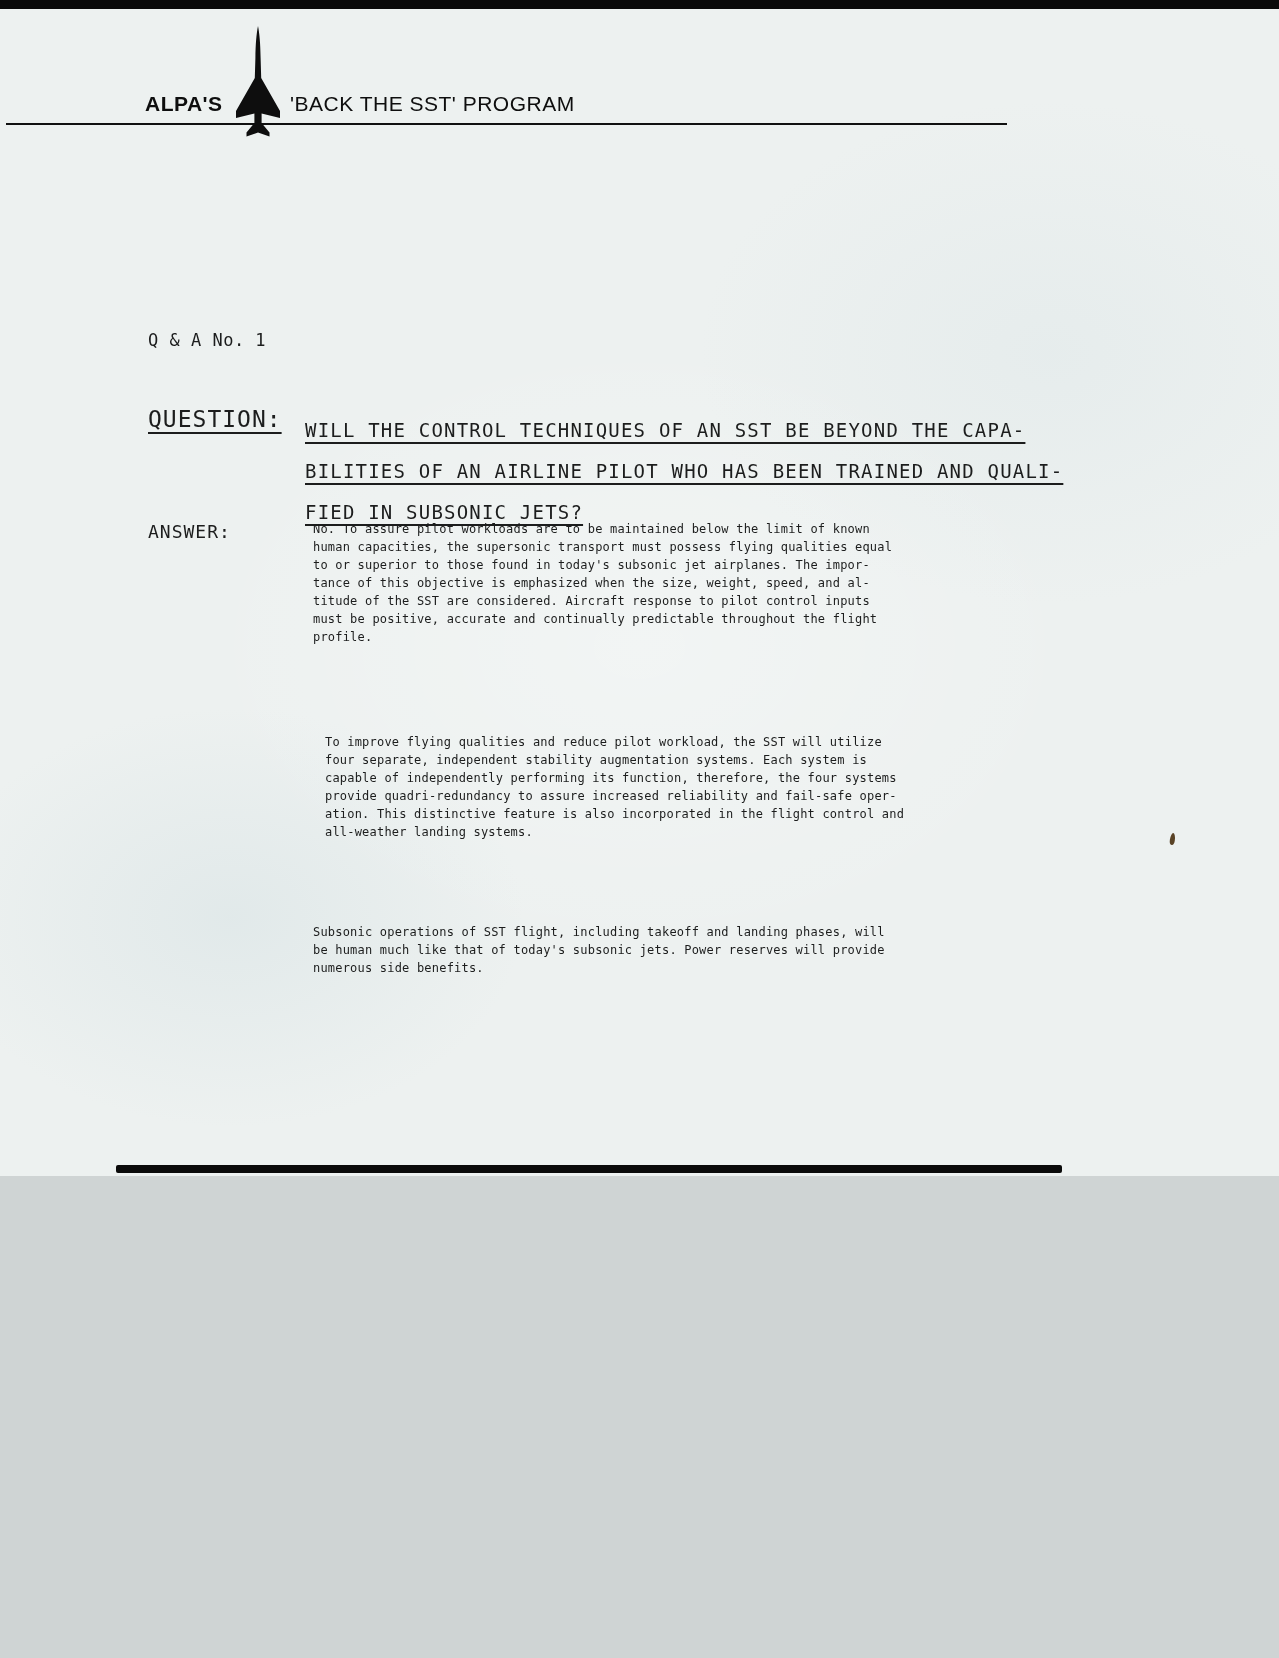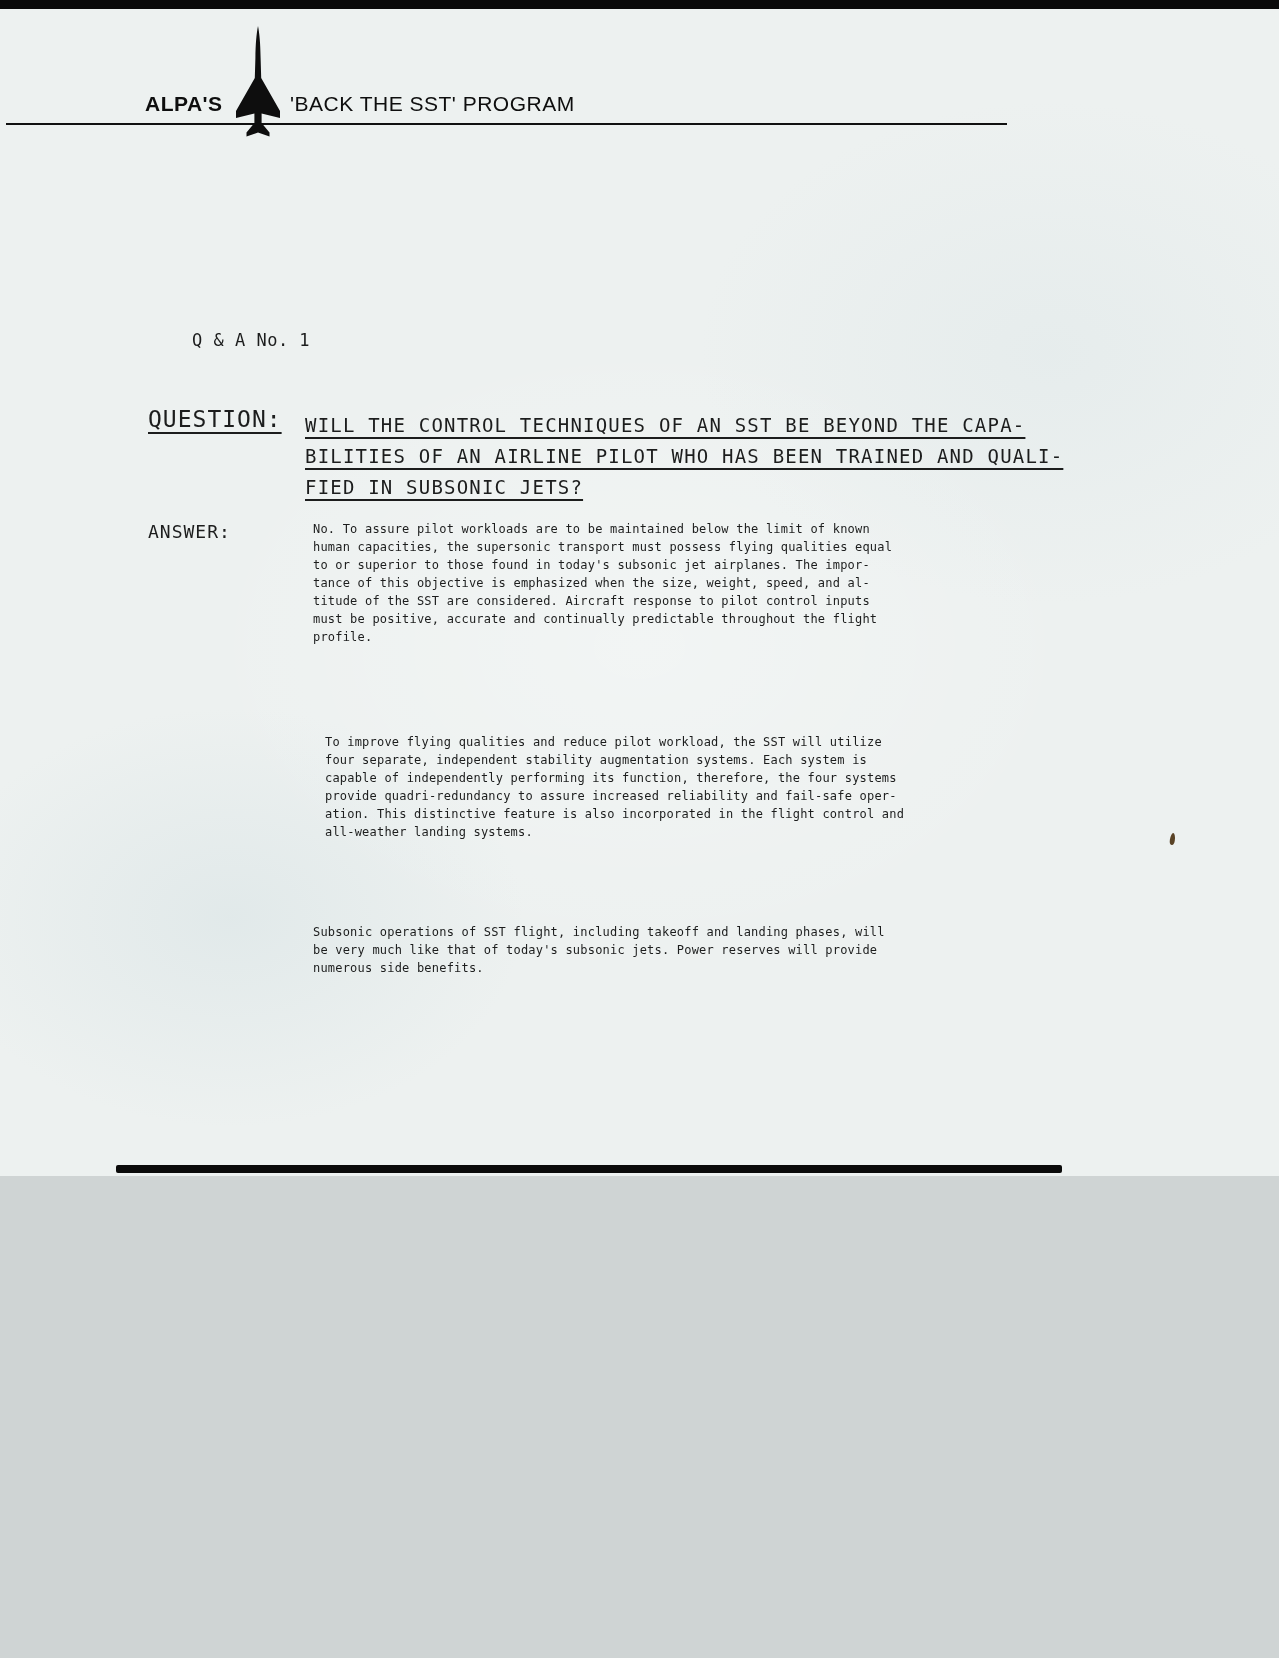--- a/index.html
+++ b/index.html
@@ -62,39 +62,38 @@
     height: 116px;
   }
 
   
   .doc-number {
     position: absolute;
     top: 330px;
     left: 148px;
     font-size: 17px;
     letter-spacing: 0.5px;
-    margin-left: 44px;
   }
   .q-label {
     position: absolute;
     top: 406px;
     left: 148px;
     font-size: 23px;
     letter-spacing: 1px;
     text-decoration: underline;
     text-underline-offset: 5px;
     text-decoration-thickness: 1.5px;
   }
   .q-text {
     position: absolute;
     top: 410px;
     left: 305px;
     width: 800px;
     font-size: 19px;
-    line-height: 31px;
+    line-height: 41px;
     letter-spacing: 1.2px;
     white-space: pre-line;
     text-decoration: underline;
     text-underline-offset: 5px;
     text-decoration-thickness: 1.5px;
   }
   .a-label {
     position: absolute;
     top: 521px;
     left: 148px;
@@ -175,17 +174,17 @@
 titude of the SST are considered.  Aircraft response to pilot control inputs
 must be positive, accurate and continually predictable throughout the flight
 profile.</div>
   <div class="paragraph para-2">To improve flying qualities and reduce pilot workload, the SST will utilize
 four separate, independent stability augmentation systems.  Each system is
 capable of independently performing its function, therefore, the four systems
 provide quadri-redundancy to assure increased reliability and fail-safe oper-
 ation.  This distinctive feature is also incorporated in the flight control and
 all-weather landing systems.</div>
   <div class="paragraph para-3">Subsonic operations of SST flight, including takeoff and landing phases, will
-be very much like that of today's subsonic jets.  Power reserves will provide
+be human much like that of today's subsonic jets.  Power reserves will provide
 numerous side benefits.</div>
 
   <span class="ink-speck"></span>
 </div>
 
 </body></html>

